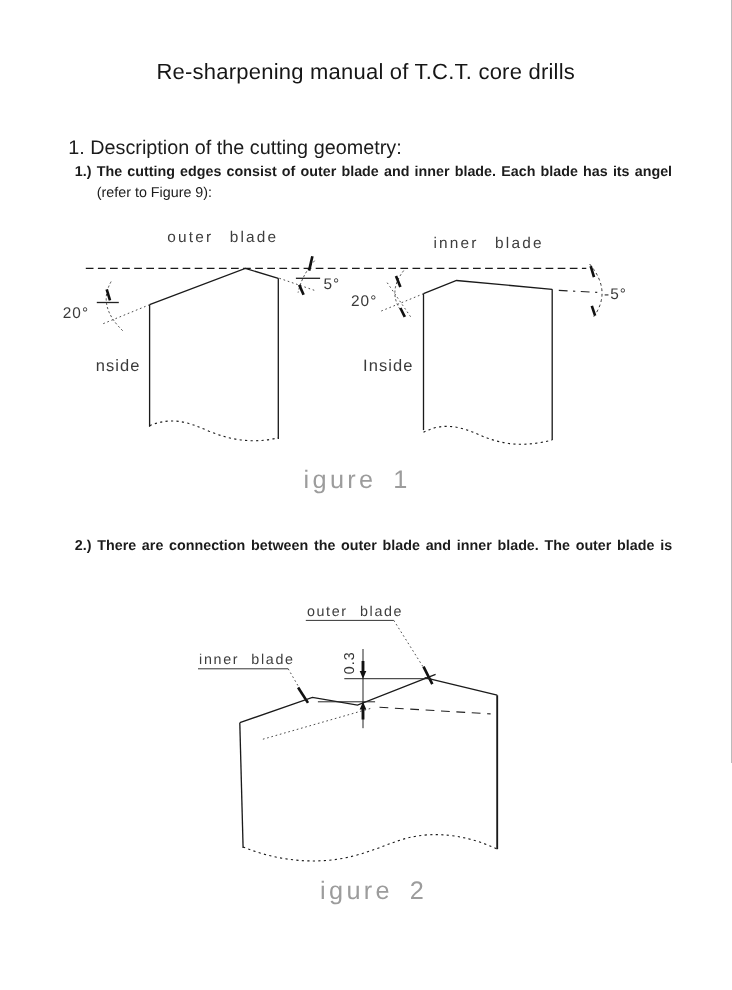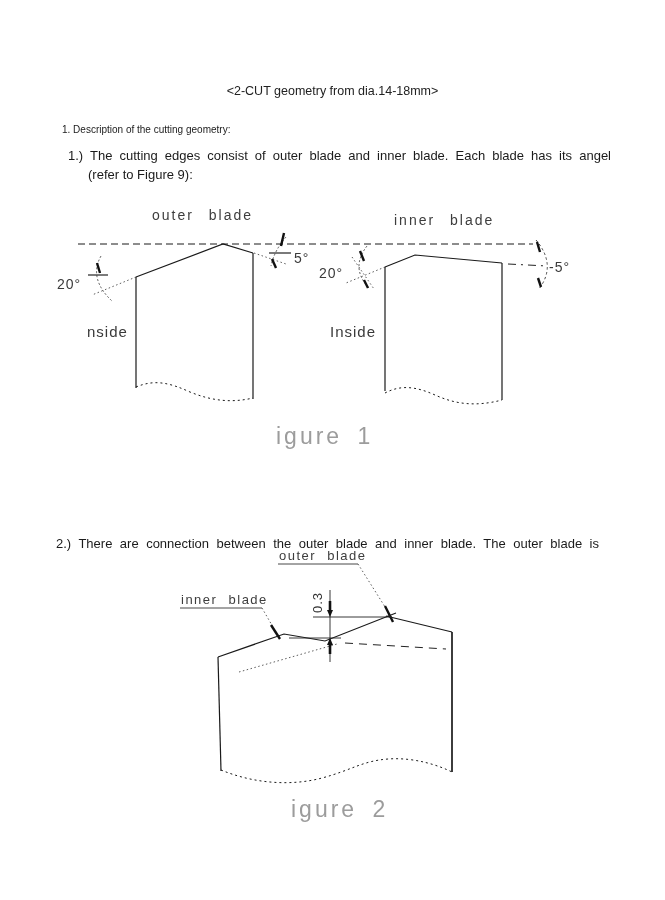--- a/index.html
+++ b/index.html
@@ -10,37 +10,37 @@
   }
   .abs{position:absolute;}
   .title{
     left:0;top:55px;width:665px;text-align:center;
     font-size:20px;letter-spacing:0.2px;color:#161616;
   }
   .subtitle{
     left:0;top:84px;width:665px;text-align:center;
     font-size:12.5px;color:#222;
   }
-  .heading{left:62px;top:124px;font-size:10px;color:#1b1b1b;}
+  .heading{left:62px;top:124px;font-size:18px;color:#1b1b1b;}
   .bodyline{font-size:13px;color:#1b1b1b;}
-  .just{text-align:justify;text-align-last:justify;}
+  .just{text-align:justify;text-align-last:justify;font-weight:bold;}
   svg text{font-family:"Liberation Sans",sans-serif;}
   .cadlabel{fill:#3d3d3d;font-size:14px;letter-spacing:2px;word-spacing:9px;}
   .cadlabel2{fill:#3d3d3d;font-size:13px;letter-spacing:1.5px;word-spacing:6px;}
   .cadangle{fill:#3a3a3a;font-size:14px;letter-spacing:1px;}
   .cadinside{fill:#3a3a3a;font-size:15px;letter-spacing:1px;}
   .caption{fill:#9c9c9c;font-size:23px;letter-spacing:3px;word-spacing:6px;}
   .dim{fill:#333;font-size:13px;letter-spacing:1px;}
 </style>
 </head>
 <body>
 
 <div id="page">
 
-  <div class="abs subtitle">&lt;2-CUT geometry from dia.14-18mm&gt;</div>
+  <div class="abs title">Re-sharpening manual of T.C.T. core drills</div>
 
   <div class="abs heading">1. Description of the cutting geometry:</div>
   <div class="abs bodyline just" style="left:68px;top:148px;width:543px;">1.) The cutting edges consist of outer blade and inner blade. Each blade has its angel</div>
   <div class="abs bodyline" style="left:88px;top:167px;">(refer to Figure 9):</div>
 
   <svg class="abs" style="left:0;top:195px;" width="665" height="270" viewBox="0 0 665 270">
 
     <text x="152" y="25" class="cadlabel">outer blade</text>
     <text x="394" y="30" class="cadlabel">inner blade</text>
 
@@ -93,21 +93,21 @@
       <line x1="538" y1="83" x2="541" y2="92" stroke="#111" stroke-width="2.4"></line>
       <text x="549" y="77" class="cadangle">-5°</text>
     </g>
 
     <text x="87" y="142" class="cadinside">nside</text>
     <text x="330" y="142" class="cadinside">Inside</text>
 
     <text x="276" y="249" class="caption">igure 1</text>
   </svg>
 
-  <div class="abs bodyline just" style="left:56px;top:488px;width:543px;margin-top:48px;">2.) There are connection between the outer blade and inner blade. The outer blade is</div>
+  <div class="abs bodyline just" style="left:68px;top:488px;width:543px;">2.) There are connection between the outer blade and inner blade. The outer blade is</div>
 
   <svg class="abs" style="left:0;top:540px;" width="665" height="300" viewBox="0 0 665 300">
 
     <g>
       <text x="279" y="20" class="cadlabel2">outer blade</text>
       <line x1="278" y1="24" x2="358" y2="24" stroke="#333" stroke-width="0.9"></line>
       <line x1="358" y1="24" x2="387" y2="70" stroke="#333" stroke-width="0.8" stroke-dasharray="1.5,2.5"></line>
       <line x1="385" y1="66" x2="393" y2="82" stroke="#111" stroke-width="2.4"></line>
     </g>
 

